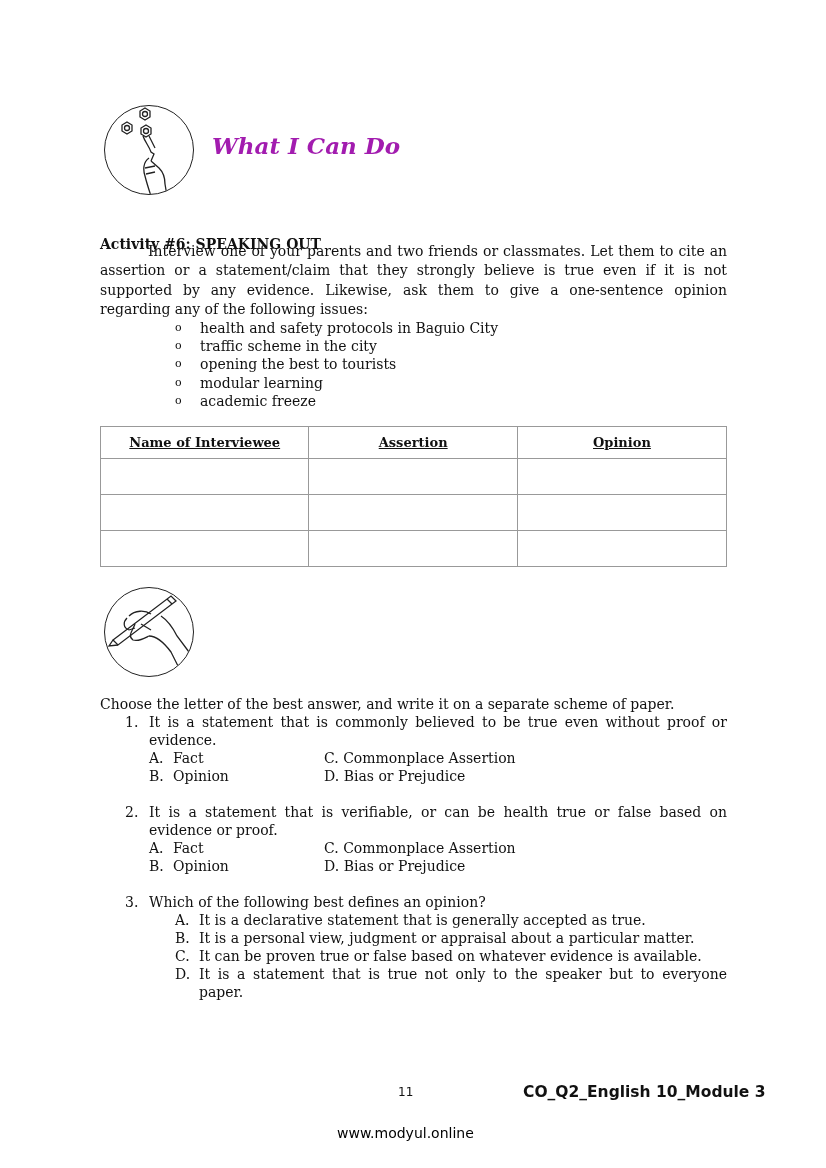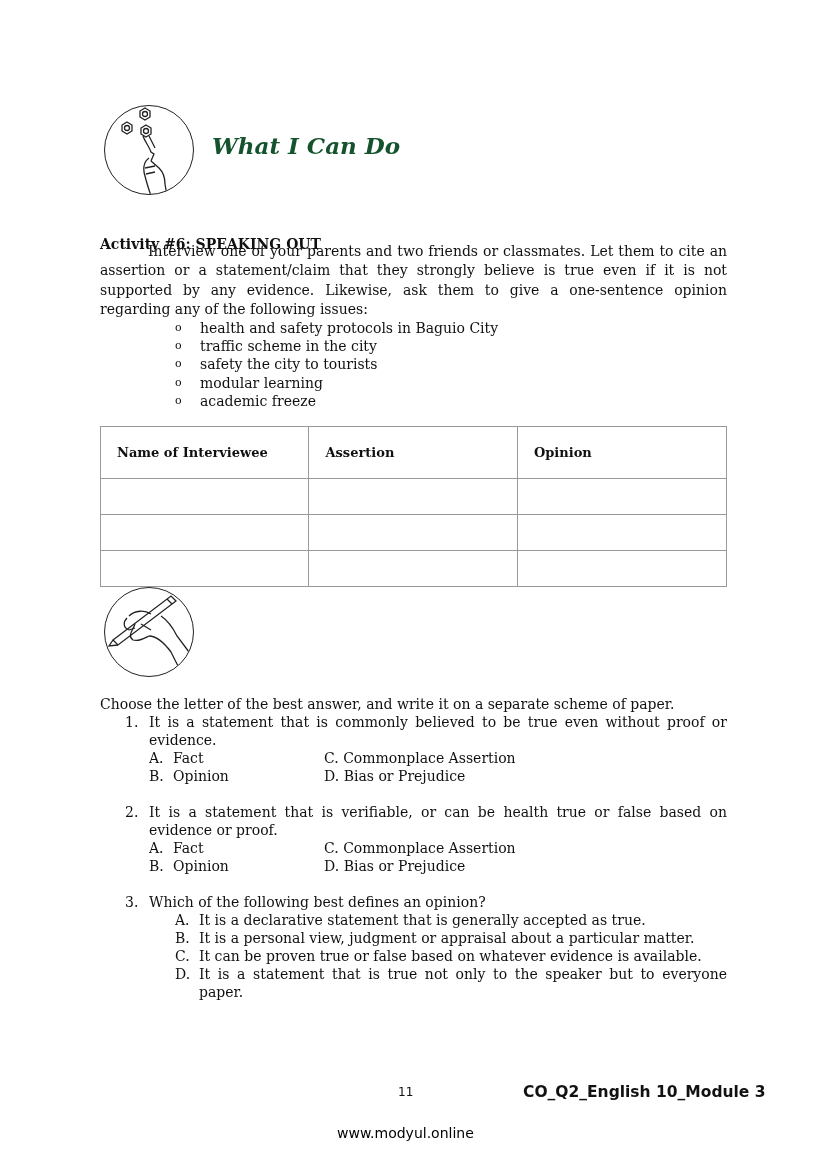--- a/index.html
+++ b/index.html
@@ -1,32 +1,32 @@
 <!DOCTYPE html>
 <html><head>
 <meta charset="utf-8">
 <style>
   html, body { margin:0; padding:0; background:#fff; }
   body { width:826px; height:1168px; position:relative; overflow:hidden; font-family:"DejaVu Serif", serif; color:#111; }
   .sec-head { position:absolute; left:104px; display:flex; align-items:center; }
   .icon-circle { width:90px; height:90px; border:1.3px solid #222; border-radius:50%; box-sizing:border-box; position:relative; overflow:hidden; background:#fff; }
   .icon-circle svg { position:absolute; left:0; top:0; }
-  .sec-title { font-family:"DejaVu Serif", serif; font-weight:bold; font-style:italic; font-size:23px; color:#14532d; }
+  .sec-title { font-family:"DejaVu Serif", serif; font-weight:bold; font-style:italic; font-size:23px; color:#a21caf; }
   #s1 { top:105px; }
   #s1 .sec-title { margin-left:18px; margin-top:-10px; }
   #s2 { top:587px; }
   #s2 .sec-title { margin-left:6px; margin-top:-6px; }
   .activity-title { position:absolute; left:100px; top:236px; font-weight:bold; font-size:14px; }
   .para { position:absolute; left:100px; top:242px; width:627px; font-size:14px; line-height:19.3px; text-align:justify; }
   .para .indent { display:inline-block; width:48px; }
   .issues { position:absolute; left:175px; top:319px; margin:0; padding:0; list-style:none; font-size:14px; line-height:18.2px; }
   .issues li { display:flex; }
   .issues .bullet { width:25px; font-size:11px; line-height:18.2px; }
   table.intv { position:absolute; left:100px; top:426px; width:627px; border-collapse:collapse; font-size:13px; }
-  table.intv th { border:1px solid #999; font-weight:bold; height:19px; padding:16px; text-align:left; }
+  table.intv th { border:1px solid #999; font-weight:bold; height:19px; padding:6px; text-align:center;text-decoration:underline; }
   table.intv td { border:1px solid #999; height:35px; padding:0; }
   .instr { position:absolute; left:100px; top:695px; font-size:14px; line-height:18px; }
   .q { position:absolute; left:125px; width:602px; font-size:14px; line-height:18px; }
   .q .num { position:absolute; left:0; top:0; width:24px; }
   .q .stem { margin-left:24px; text-align:justify; }
   .opts2 { position:relative; margin-left:24px; height:36px; }
   .opts2 .o { position:absolute; white-space:nowrap; }
   .opts-list { margin-left:50px; }
   .opts-list .row { display:flex; }
   .opts-list .l { width:24px; flex:none; }
@@ -71,21 +71,21 @@
   <li>
       <span class="bullet">o</span>
       <span>health and safety protocols in Baguio City</span>
     </li>
   <li>
       <span class="bullet">o</span>
       <span>traffic scheme in the city</span>
     </li>
   <li>
       <span class="bullet">o</span>
-      <span>safety the city to tourists</span>
+      <span>opening the best to tourists</span>
     </li>
   <li>
       <span class="bullet">o</span>
       <span>modular learning</span>
     </li>
   <li>
       <span class="bullet">o</span>
       <span>academic freeze</span>
     </li>
 </ul>

